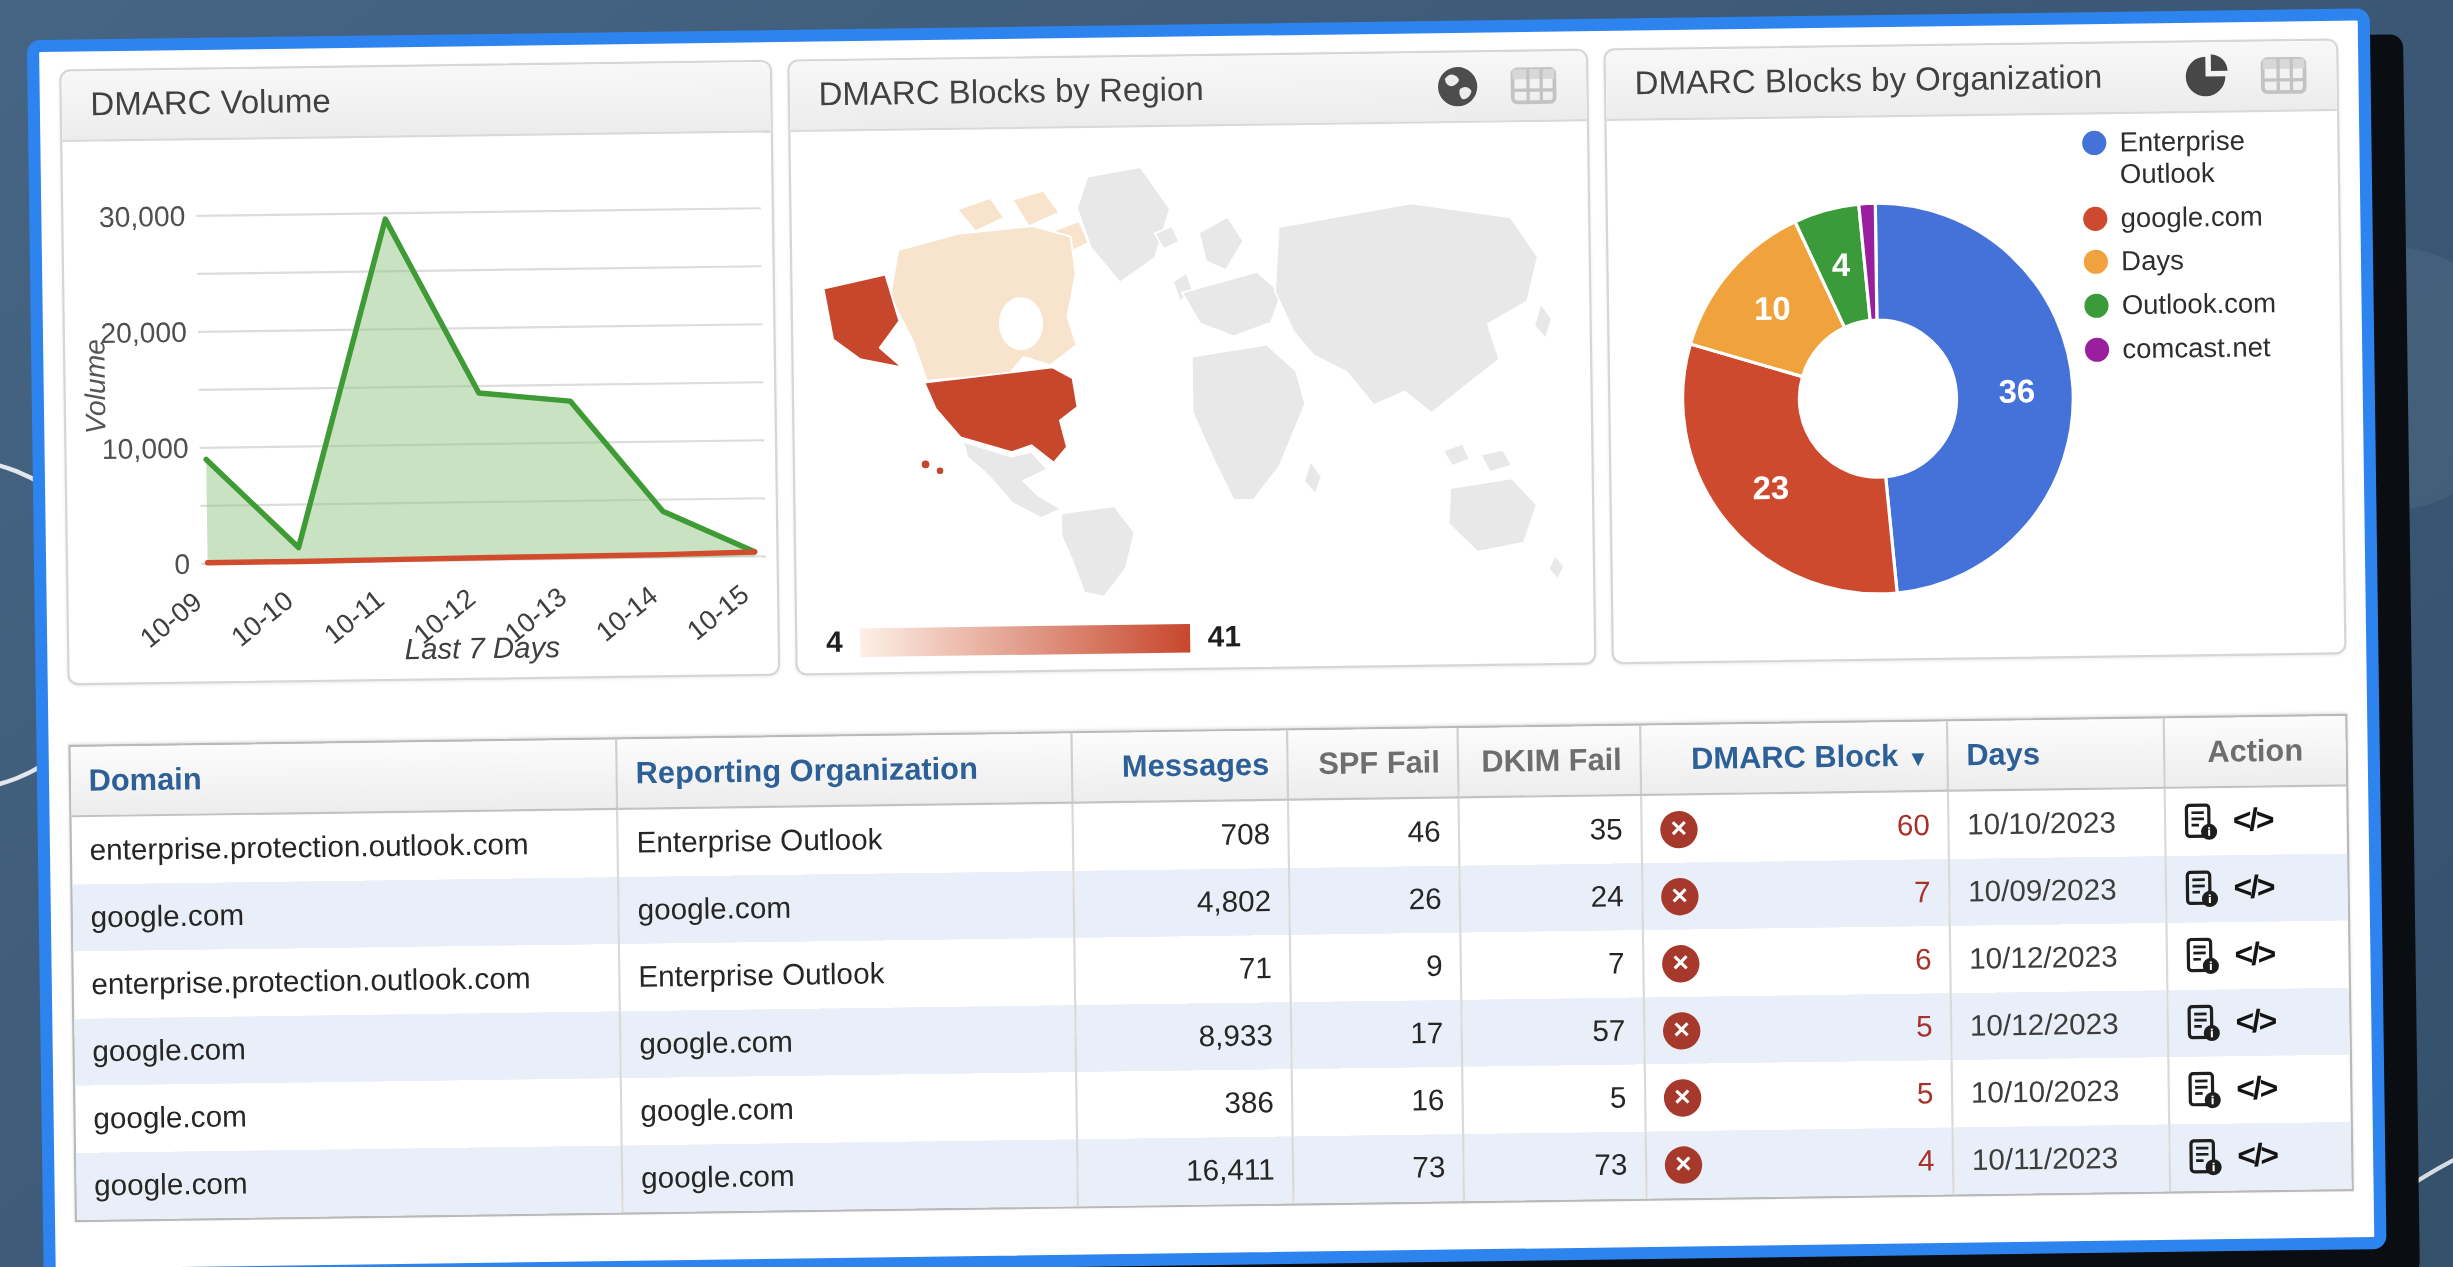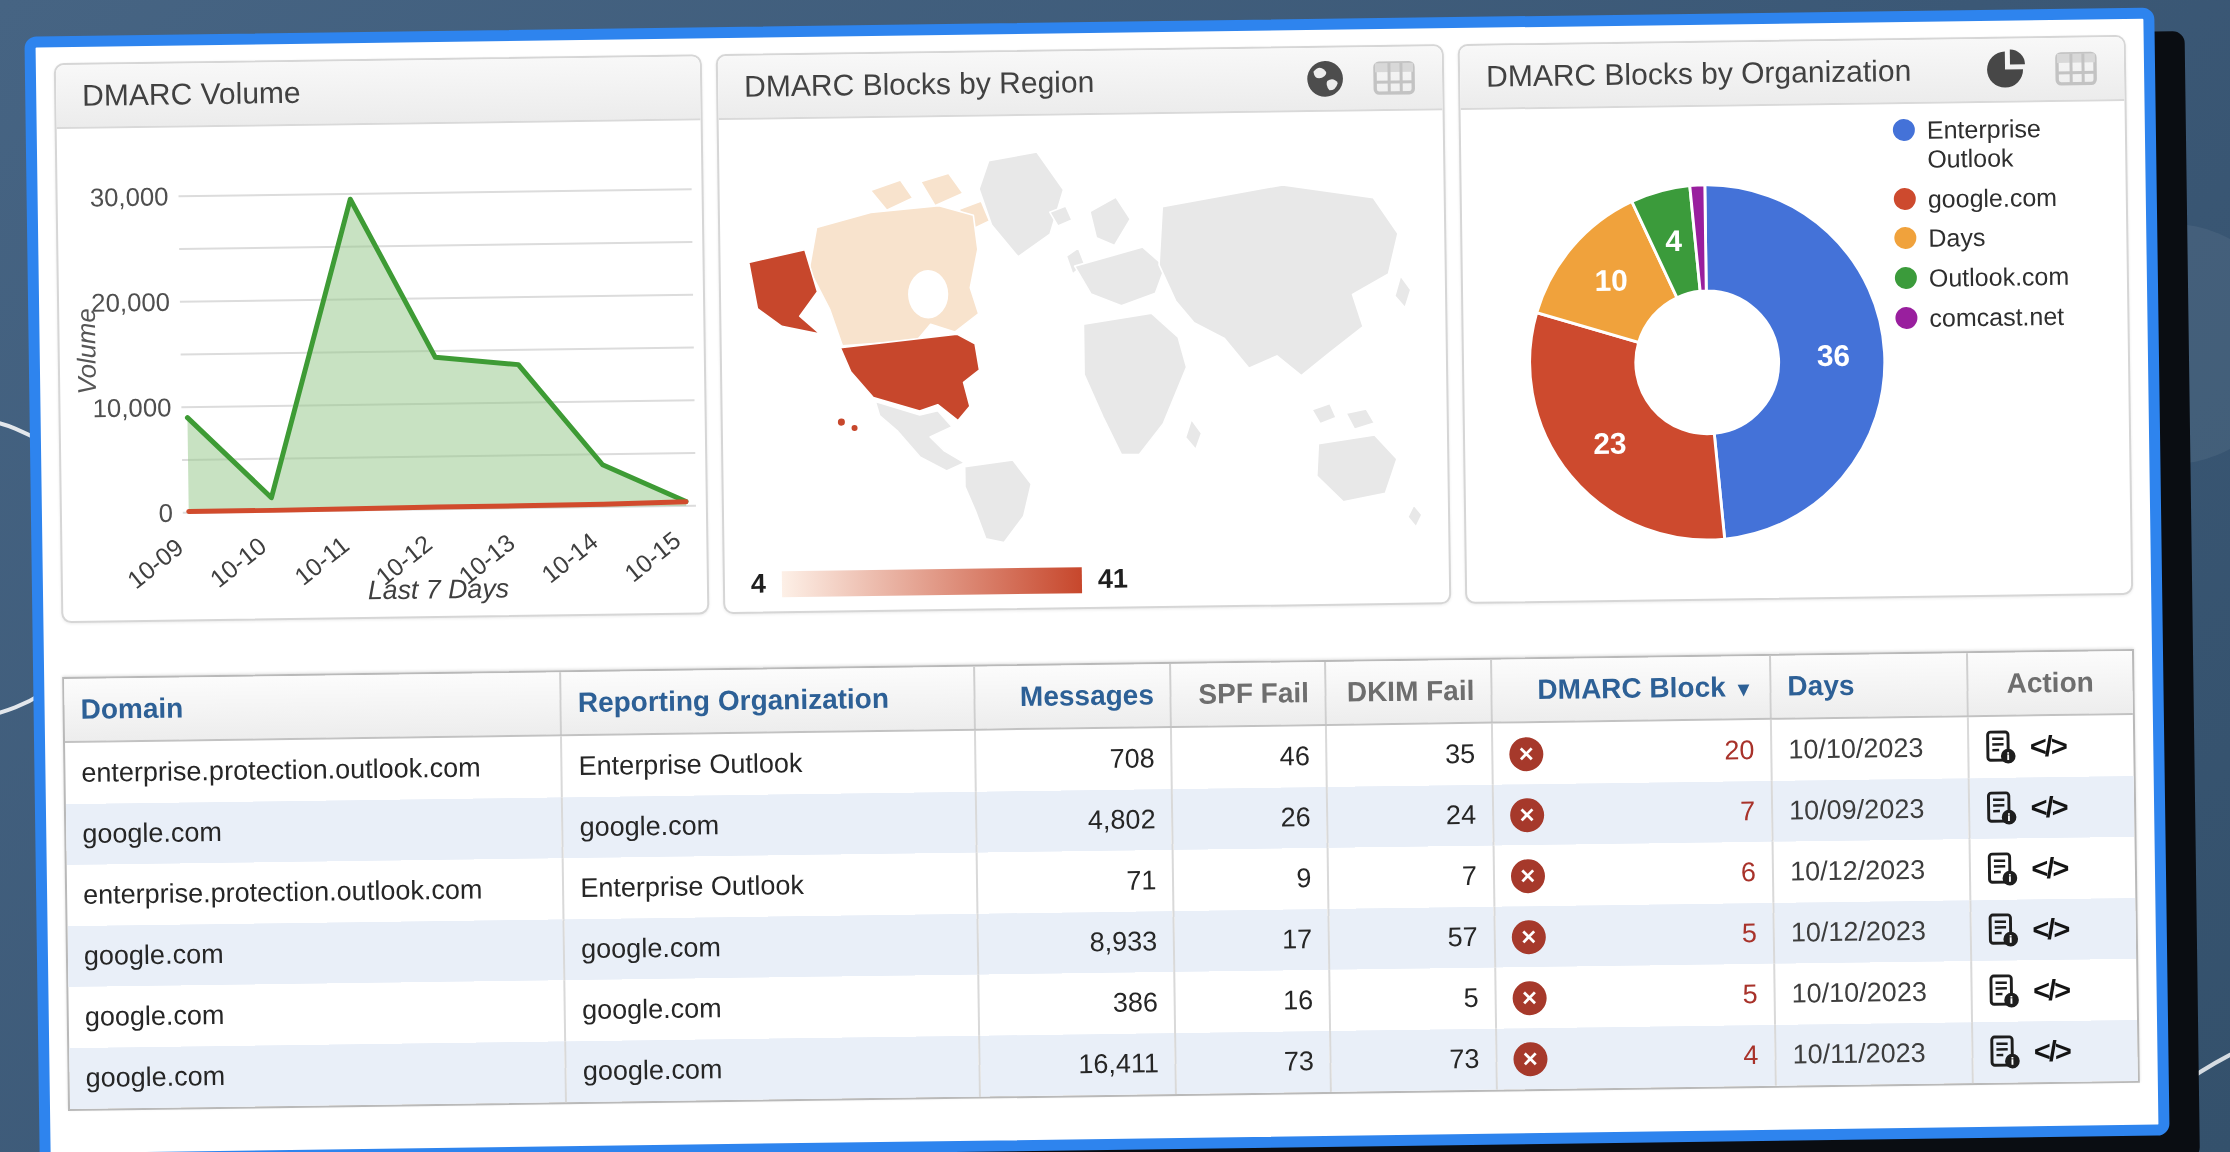--- a/index.html
+++ b/index.html
@@ -265,21 +265,21 @@
       <tbody id="table-body">
           <tr>
             <td class="">enterprise.protection.outlook.com</td>
             <td class="">Enterprise Outlook</td>
             <td class="num">708</td>
             <td class="num">46</td>
             <td class="num">35</td>
             <td class="">
               <div class="dmarc-cell">
                 <span class="x-badge">✕</span>
-                <span class="block-count">20</span>
+                <span class="block-count">60</span>
               </div>
             </td>
             <td class="date-cell">10/10/2023</td>
             <td class="">
               <div class="action-cell">
                 <span class="icon-btn">
                   <svg viewBox="0 0 27 31" width="31" height="35">
                     <rect x="2" y="2" width="18" height="25" rx="2.5" fill="none" stroke="#1e1e1e" stroke-width="2.6"></rect>
                     <line x1="6" y1="8" x2="16" y2="8" stroke="#1e1e1e" stroke-width="2.2"></line>
                     <line x1="6" y1="13" x2="16" y2="13" stroke="#1e1e1e" stroke-width="2.2"></line>

